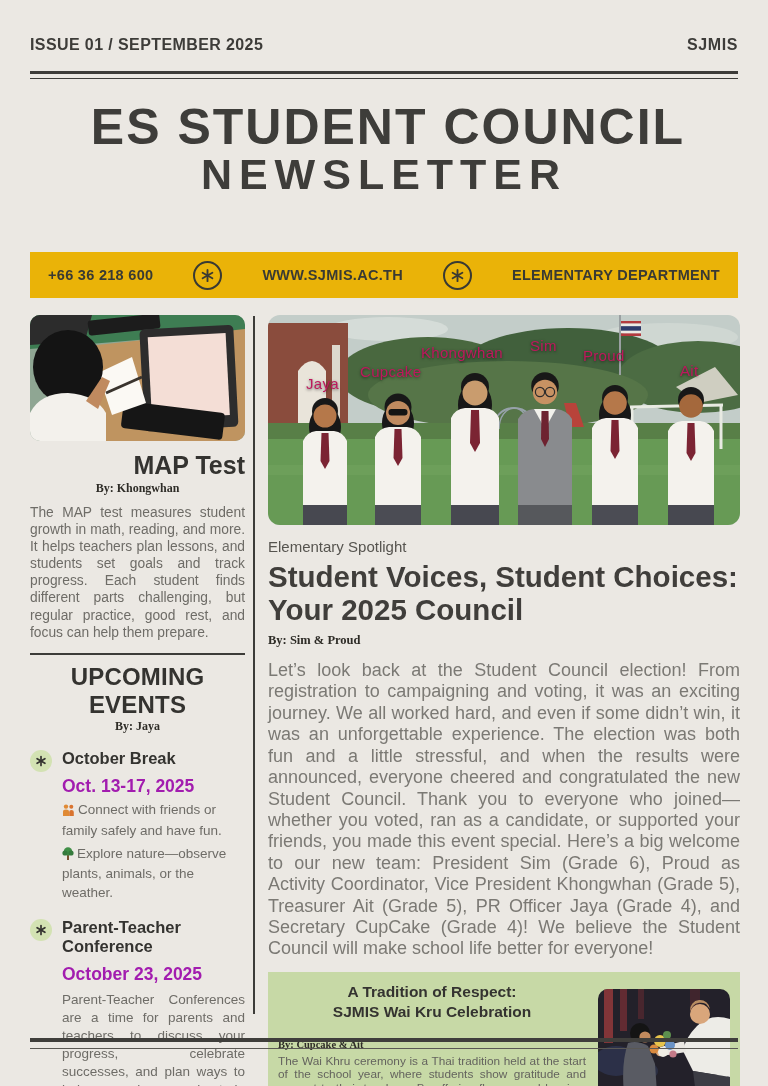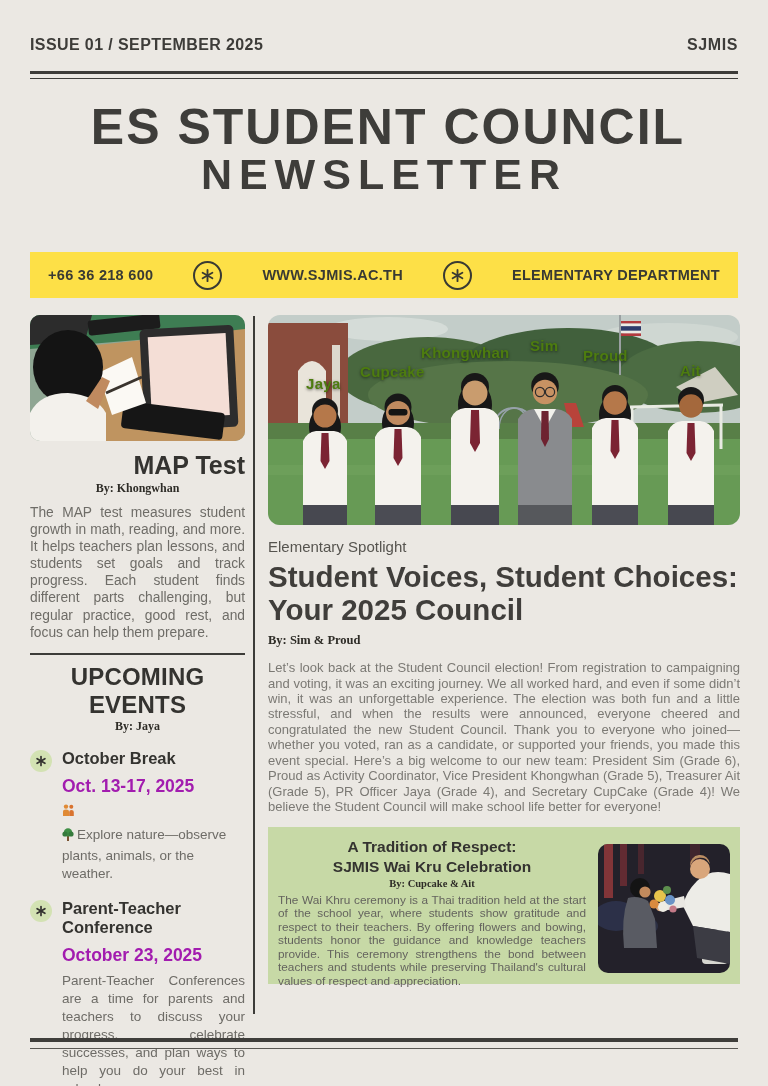--- a/index.html
+++ b/index.html
@@ -8,21 +8,21 @@
   
   .issue{position:absolute;left:30px;top:36px;font-size:16px;font-weight:700;letter-spacing:.4px;color:#3d3c39;}
   .brand{position:absolute;right:30px;top:36px;font-size:16px;font-weight:700;letter-spacing:.6px;color:#3d3c39;}
   .top-rule{position:absolute;left:30px;right:30px;top:71px;border-top:3.5px solid #3d3c39;}
   .top-rule::after{content:"";position:absolute;left:0;right:0;top:4px;border-top:1.5px solid #3d3c39;}
   .title1{position:absolute;top:98px;left:8px;right:0;text-align:center;margin:0;
           font-size:50px;font-weight:700;letter-spacing:2px;color:#3e3d3a;}
   .title2{position:absolute;top:150px;left:0;right:0;text-align:center;margin:0;
           font-size:43px;font-weight:700;letter-spacing:7px;color:#3e3d3a;}
   
-  .contact-bar{position:absolute;left:30px;right:30px;top:252px;height:46px;background:#fde047;
+  .contact-bar{position:absolute;left:30px;right:30px;top:252px;height:46px;background:#eab308;
           display:flex;align-items:center;justify-content:space-between;padding:0 18px;box-sizing:border-box;}
   .contact-bar .txt{font-size:14.5px;font-weight:700;color:#393a33;letter-spacing:.3px;}
   .asterisk-circle{width:29px;height:29px;border:2.2px solid #393a33;border-radius:50%;
           display:flex;align-items:center;justify-content:center;box-sizing:border-box;flex:0 0 auto;}
   
   .left-col{position:absolute;left:30px;top:315px;width:215px;}
   .v-divider{position:absolute;left:253px;top:316px;width:1.5px;height:698px;background:#3d3c39;}
   .right-col{position:absolute;left:268px;top:315px;width:472px;}
   .photo{border-radius:10px;overflow:hidden;display:block;}
   .photo svg{display:block;}
@@ -36,29 +36,29 @@
   .event-icon{flex:0 0 auto;width:22px;height:22px;border-radius:50%;background:#d3e2b3;
           display:flex;align-items:center;justify-content:center;margin-top:1px;}
   .event-content{flex:1;min-width:0;}
   .event-title{font-size:16.5px;font-weight:700;color:#343330;}
   .event-date{font-size:17.5px;font-weight:700;color:#a21caf;margin-top:8px;}
   .event-desc{font-size:13.5px;color:#6e6c67;line-height:1.33;margin-top:6px;text-align:justify;}
   .bullet{font-size:13.5px;color:#6e6c67;line-height:1.4;margin-top:4px;}
   .bullet .bicon{display:inline-block;vertical-align:-2px;margin-right:3px;}
   
   .main-photo{position:relative;width:472px;height:210px;border-radius:12px;overflow:hidden;}
-  .photo-label{position:absolute;color:#4d7c0f;font-weight:700;font-size:15px;text-shadow:0 1px 3px rgba(0,0,0,.55);letter-spacing:.3px;}
+  .photo-label{position:absolute;color:#be185d;font-weight:400;font-size:15px;text-shadow:0 1px 3px rgba(0,0,0,.55);letter-spacing:.3px;}
   .kicker{margin-top:13px;font-size:15px;color:#56544f;}
   .article-title{font-size:29.5px;font-weight:700;line-height:1.12;color:#403e3b;margin:5px 0 0;}
   .article-byline{font-family:"Liberation Serif",serif;font-weight:700;font-size:12.5px;color:#2e2c27;margin-top:7px;}
-  .article-body{font-size:13px;line-height:1.19;text-align:justify;color:#7b7974;margin:12px 0 0;}
+  .article-body{font-size:18px;line-height:1.19;text-align:justify;color:#7b7974;margin:12px 0 0;}
   .tradition-box{margin-top:12px;background:#c7d9a6;display:flex;gap:12px;padding:8px 10px 10px;box-sizing:border-box;height:157px;}
   .trad-text{flex:1;min-width:0;}
   .trad-title{font-size:15.5px;font-weight:700;text-align:center;color:#343330;line-height:1.3;margin:2px 0 0;}
-  .trad-byline{font-family:"Liberation Serif",serif;font-weight:700;text-align:center;font-size:10.5px;color:#2e2c27;margin-top:1px;}
+  .trad-byline{font-family:"Liberation Serif",serif;font-weight:700;text-align:left;font-size:10.5px;color:#2e2c27;margin-top:17px;}
   .trad-body{font-size:11.8px;line-height:1.14;color:#64635e;text-align:justify;margin-top:5px;}
   .trad-photo{flex:0 0 auto;width:132px;height:129px;border-radius:10px;overflow:hidden;margin-top:9px;}
   .bottom-rule{position:absolute;left:30px;right:30px;top:1038px;border-top:4px solid #3f3e3b;}
   .bottom-rule::after{content:"";position:absolute;left:0;right:0;top:6px;border-top:1.5px solid #5a5854;}
 </style>
 </head>
 <body>
 
 <div class="page">
 
@@ -131,21 +131,21 @@
           </svg>
       </span>
       <div class="event-content">
         <div class="event-title">October Break</div>
         <div class="event-date">Oct. 13-17, 2025</div>
         <div class="bullet"><span class="bicon"><svg width="13" height="12" viewBox="0 0 13 12">
                 <circle cx="4" cy="2.6" r="2.2" fill="#e08a35"></circle>
                 <circle cx="9.3" cy="2.8" r="2" fill="#d9732f"></circle>
                 <path d="M1,12 L1,7.5 Q1,5.4 4,5.4 Q7,5.4 7,7.5 L7,12 Z" fill="#e08a35"></path>
                 <path d="M7.2,12 L7.2,8 Q7.2,6 9.4,6 Q11.8,6 11.8,8 L11.8,12 Z" fill="#d9732f"></path>
-              </svg></span></div>
+              </svg></span><span>Connect with friends or family safely and have fun.</span></div>
         <div class="bullet"><span class="bicon"><svg width="12" height="13" viewBox="0 0 12 13">
                 <rect x="5" y="7" width="2" height="6" fill="#7a5230"></rect>
                 <circle cx="6" cy="4.4" r="4.2" fill="#3f8f46"></circle>
                 <circle cx="3" cy="6" r="2.6" fill="#357a3c"></circle>
                 <circle cx="9" cy="6" r="2.6" fill="#357a3c"></circle>
               </svg></span><span>Explore nature—observe plants, animals, or the weather.</span></div>
       </div>
     </div>
 
     <div class="event">

